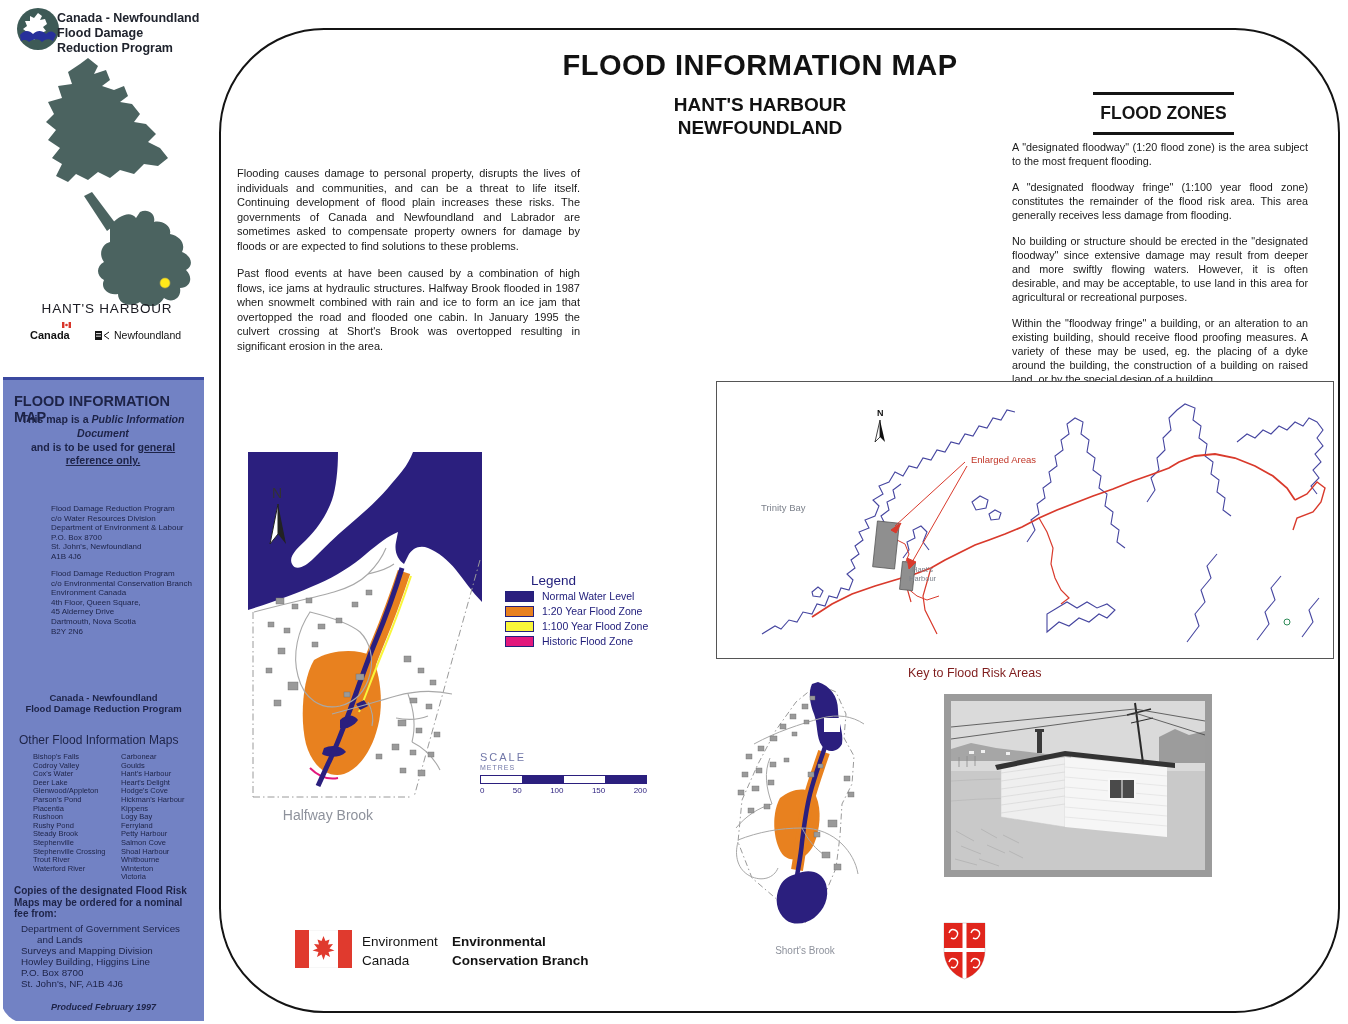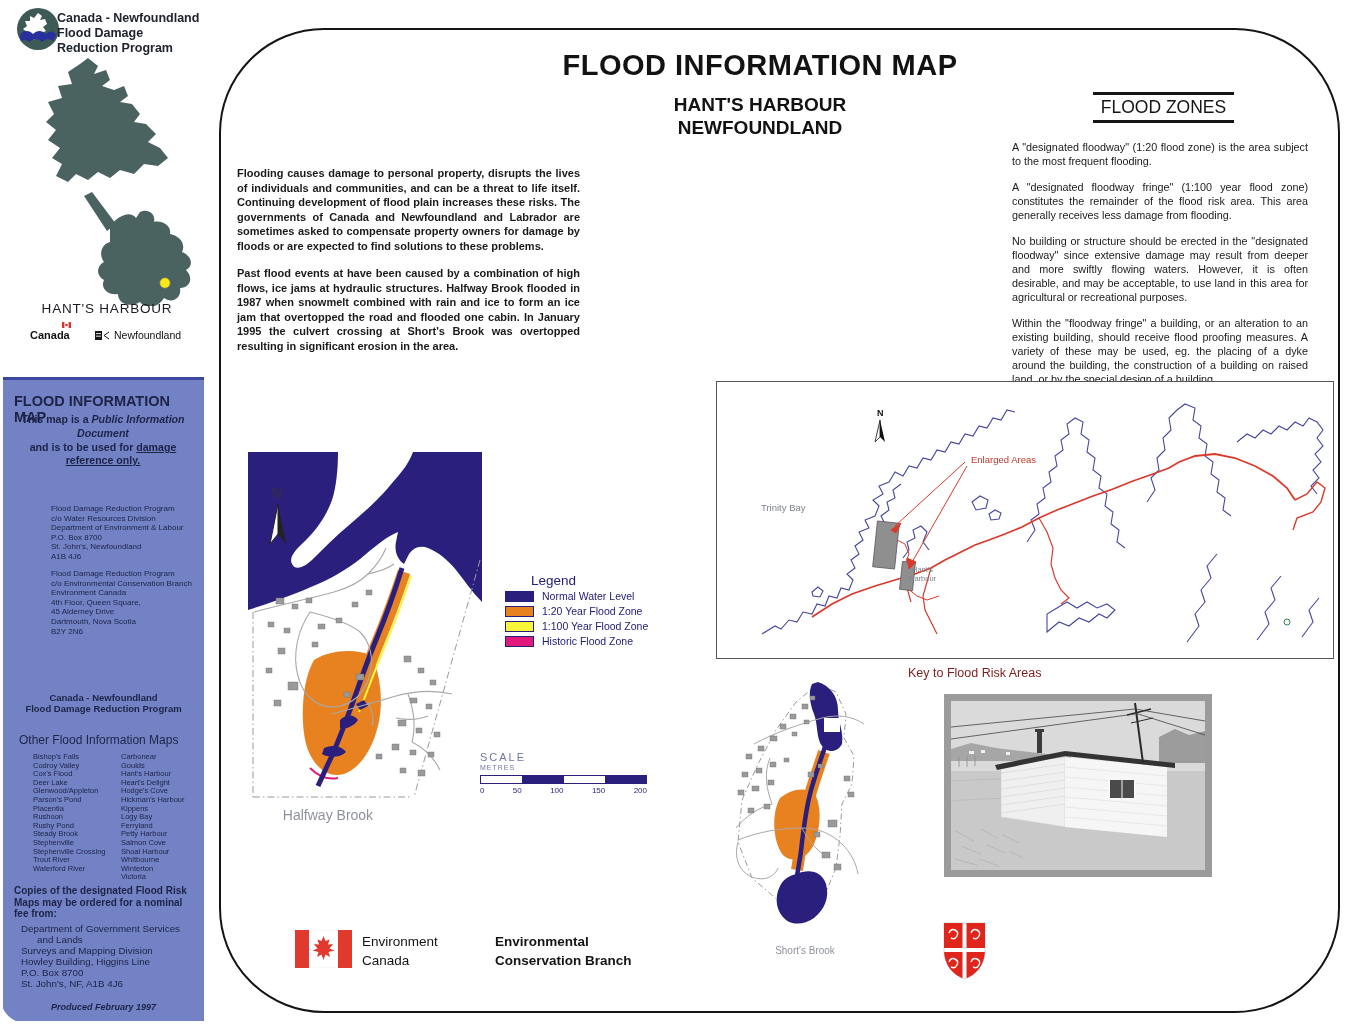--- a/index.html
+++ b/index.html
@@ -34,24 +34,24 @@
   .sb-produced{left:0;top:622px;width:201px;text-align:center;font-size:9px;font-weight:bold;font-style:italic;}
 
   
   .sheet-border{left:219px;top:28px;width:1117px;height:981px;border:2px solid #141414;border-radius:105px;}
   .main-title{left:520px;top:49px;width:480px;text-align:center;font-size:29px;font-weight:bold;letter-spacing:.5px;color:#121212;}
   .main-subtitle{left:600px;top:94px;width:320px;text-align:center;font-size:19px;font-weight:bold;line-height:1.2;color:#121212;}
 
   .flood-heading{left:255px;top:125px;width:307px;text-align:center;font-size:19px;font-weight:bold;
                  word-spacing:5px;padding:3px 0;border-top:3px solid #141414;border-bottom:3px solid #141414;color:#141414;}
   .flood-paras{left:237px;top:166px;width:343px;font-size:11px;line-height:1.32;text-align:justify;color:#1a1a1a;}
-  .flood-paras p{margin:0 0 13px 0;font-weight:bold;}
-
-  .fz-heading{left:1093px;top:92px;width:141px;text-align:center;font-size:17.5px;font-weight:normal;
-              padding:2px 0;border-top:3px solid #141414;border-bottom:3px solid #141414;color:#141414;}
+  .flood-paras p{margin:0 0 13px 0;}
+
+  .fz-heading{left:1093px;top:92px;width:141px;text-align:center;font-size:17.5px;font-weight:bold;
+              padding:8px 0;border-top:3px solid #141414;border-bottom:3px solid #141414;color:#141414;}
   .fz-paras{left:1012px;top:140px;width:296px;font-size:10.8px;line-height:1.3;text-align:justify;color:#1a1a1a;}
   .fz-paras p{margin:0 0 12px 0;}
 
   
   .key-map{left:716px;top:381px;width:616px;height:276px;border:1.5px solid #555;background:#fff;}
   .km-label{position:absolute;color:#7d828c;}
   .km-trinity{left:44px;top:120px;font-size:9.5px;}
   .km-enlarged{left:254px;top:72px;font-size:9.5px;color:#c13527;}
   .km-hants{left:192px;top:183px;font-size:7.5px;line-height:1.25;text-align:center;}
   .key-caption{left:908px;top:666px;font-size:12.5px;color:#7f1d1d;}
@@ -78,21 +78,21 @@
   .scale-seg-a{background:#fff;}
   .scale-seg-b{background:#2b1f7e;}
   .scale-ticks{display:flex;justify-content:space-between;margin-top:2px;font-size:8px;color:#2b1f7e;}
 
   
   .photo{left:944px;top:694px;width:268px;height:183px;border:7px solid #9b9b9b;box-sizing:border-box;background:#ccc;}
 
   
   .ec-flag{left:295px;top:930px;}
   .ec-name{left:362px;top:933px;font-size:13.5px;line-height:1.4;color:#141414;}
-  .ec-branch{left:452px;top:933px;font-size:13.5px;font-weight:bold;line-height:1.4;color:#141414;margin-left:43px;}
+  .ec-branch{left:452px;top:933px;font-size:13.5px;font-weight:bold;line-height:1.4;color:#141414;}
   .nl-shield{left:941px;top:920px;}
   .nl-dept{left:1002px;top:924px;font-size:14.5px;line-height:1.32;color:#111;}
 </style>
 </head>
 <body>
 
 <div class="page">
 
   <svg class="abs" style="left:15px;top:6px;" width="46" height="46" viewBox="0 0 46 46">
     <circle cx="23" cy="23" r="21" fill="#3d5a56"></circle>
@@ -128,21 +128,21 @@
       <line x1="1" y1="6.2" x2="6" y2="6.2" stroke="#fff" stroke-width="0.9"></line>
       <path d="M14,2 L9,5.5 L14,9" fill="none" stroke="#151515" stroke-width="1"></path>
     </svg>
     <span>Newfoundland</span>
   </div>
 
   <div class="abs sidebar">
     <div class="abs sb-title">FLOOD INFORMATION MAP</div>
     <div class="abs sb-notice">
       <div><span>This map is a </span><i>Public Information Document</i></div>
-      <div><span>and is to be used for </span><u>damage reference only.</u></div>
+      <div><span>and is to be used for </span><u>general reference only.</u></div>
     </div>
     <div class="abs sb-addr1">
         <div>Flood Damage Reduction Program</div>
         <div>c/o  Water Resources Division</div>
         <div>Department of Environment &amp; Labour</div>
         <div>P.O. Box 8700</div>
         <div>St. John's, Newfoundland</div>
         <div>A1B  4J6</div>
       </div>
     <div class="abs sb-addr2">
@@ -156,21 +156,21 @@
       </div>
     <div class="abs sb-proghead">
         <div>Canada - Newfoundland</div>
         <div>Flood Damage Reduction Program</div>
       </div>
     <div class="abs sb-othertitle">Other Flood Information Maps</div>
     <div class="abs sb-lists">
       <div class="sb-col1">
           <div>Bishop's Falls</div>
           <div>Codroy Valley</div>
-          <div>Cox's Flood</div>
+          <div>Cox's Water</div>
           <div>Deer Lake</div>
           <div>Glenwood/Appleton</div>
           <div>Parson's Pond</div>
           <div>Placentia</div>
           <div>Rushoon</div>
           <div>Rushy Pond</div>
           <div>Steady Brook</div>
           <div>Stephenville</div>
           <div>Stephenville Crossing</div>
           <div>Trout River</div>

